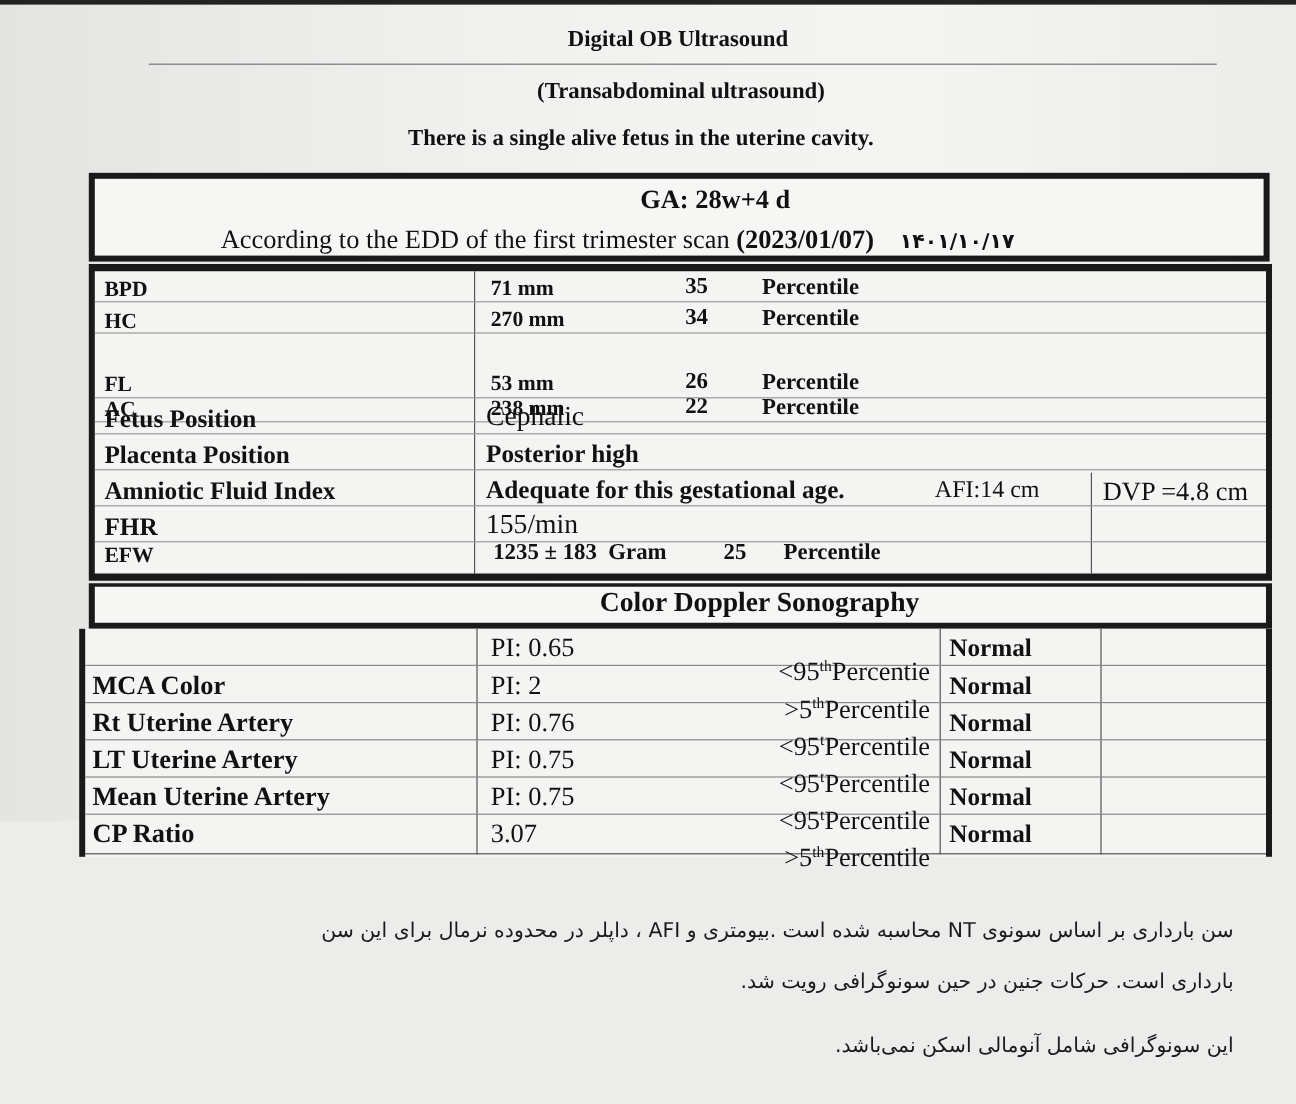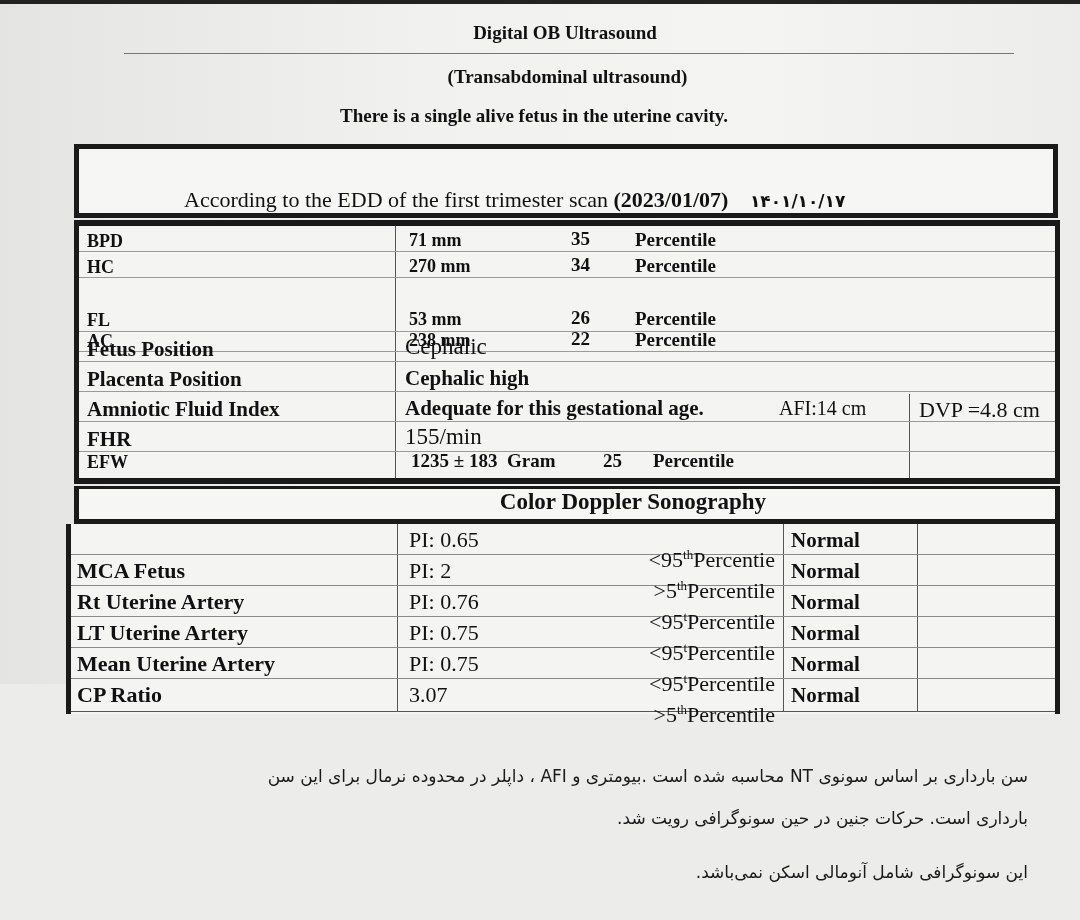--- a/index.html
+++ b/index.html
@@ -100,20 +100,21 @@
 
 <div class="topbar"></div>
 <div class="paper">
 
   <div class="title">Digital OB Ultrasound</div>
   <div class="rule"></div>
   <div class="subtitle">(Transabdominal ultrasound)</div>
   <div class="statement">There is a single alive fetus in the uterine cavity.</div>
 
   <div class="ga-box">
+    <div class="ga-line1">GA: 28w+4 d</div>
     <div class="ga-line2">
       <span>According to the EDD of the first trimester scan</span>
       <b>(2023/01/07)</b>
       <span class="sdate">۱۴۰۱/۱۰/۱۷</span>
     </div>
   </div>
 
   <div class="bio">
 
     <div class="vdiv" style="left:316px; top:0; height:252px;"></div>
@@ -143,21 +144,21 @@
       <span class="bval bold" style="left:492px; top:3px; font-size:19px;">26</span>
       <span class="bval bold" style="left:556px; top:4px; font-size:19px;">Percentile</span>
     </div>
 
     <div class="brow" style="top:106px; height:30px;">
       <span class="bcol-label" style="top:5px; font-size:21px;">Fetus Position</span>
       <span class="bval" style="left:326px; top:2px; font-size:23px;">Cephalic</span>
     </div>
     <div class="brow" style="top:136px; height:30px;">
       <span class="bcol-label" style="top:5px; font-size:21px;">Placenta Position</span>
-      <span class="bval bold" style="left:326px; top:4px; font-size:21px;">Cephalic high</span>
+      <span class="bval bold" style="left:326px; top:4px; font-size:21px;">Posterior high</span>
     </div>
     <div class="brow" style="top:166px; height:30px;">
       <span class="bcol-label" style="top:5px; font-size:21px;">Amniotic Fluid Index</span>
       <span class="bval bold" style="left:326px; top:4px; font-size:21px;">Adequate for this gestational age.</span>
       <span class="bval" style="left:700px; top:5px; font-size:20px;">AFI:14 cm</span>
       <span class="bval" style="left:840px; top:5px; font-size:22px;">DVP =4.8 cm</span>
     </div>
     <div class="brow" style="top:196px; height:30px;">
       <span class="bcol-label" style="top:5px; font-size:21px;">FHR</span>
       <span class="bval" style="left:326px; top:2px; font-size:23px;">155/min</span>
@@ -178,21 +179,21 @@
     <div class="vdiv" style="left:326px; top:0; height:188px;"></div>
     <div class="vdiv" style="left:712px; top:0; height:188px;"></div>
     <div class="vdiv" style="left:846px; top:0; height:188px;"></div>
 
     <div class="drow" style="top:0;">
       <span class="dpi">PI: 0.65</span>
       <span class="dpct"><span>&lt;95</span><sup>th</sup><span>Percentie</span></span>
       <span class="dstat">Normal</span>
     </div>
     <div class="drow" style="top:31px;">
-      <span class="dlabel">MCA Fetus</span>
+      <span class="dlabel">MCA Color</span>
       <span class="dpi">PI: 2</span>
       <span class="dpct"><span>&gt;5</span><sup>th</sup><span>Percentile</span></span>
       <span class="dstat">Normal</span>
     </div>
     <div class="drow" style="top:62px;">
       <span class="dlabel">Rt Uterine Artery</span>
       <span class="dpi">PI: 0.76</span>
       <span class="dpct"><span>&lt;95</span><sup>t</sup><span>Percentile</span></span>
       <span class="dstat">Normal</span>
     </div>

